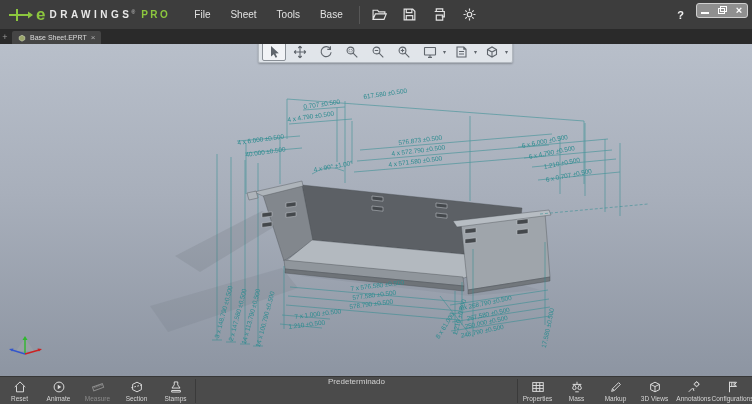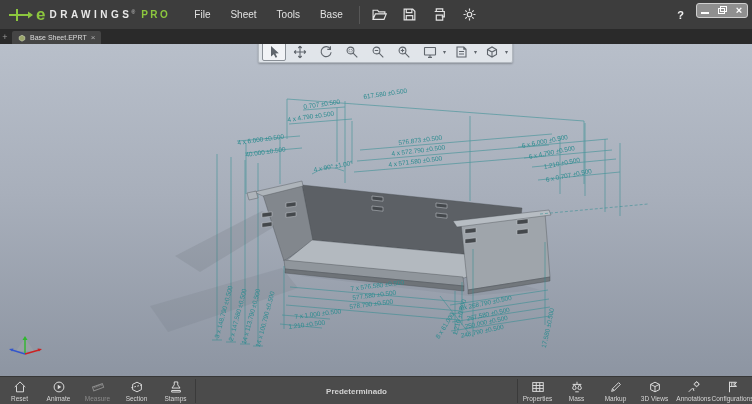--- a/index.html
+++ b/index.html
@@ -61,21 +61,21 @@
 
   
   .statusbar{position:absolute;left:0;top:376px;width:752px;height:28px;background:var(--bottombar-bg,#4b4b4b);
              border-top:1px solid #373737;display:flex;align-items:stretch;z-index:30;}
   .sb-group{display:flex;align-items:stretch;}
   .sb-tool{width:39px;display:flex;flex-direction:column;align-items:center;justify-content:center;gap:1px;color:#dedede;}
   .sb-tool svg{width:14px;height:14px;stroke:currentColor;fill:none;stroke-width:1.1;}
   .sb-label{font-size:6.5px;color:#d5d5d5;}
   .sb-tool.disabled{opacity:.45;}
   .sb-sep{width:1px;background:#3a3a3a;margin:2px 0;}
-  .sb-center{flex:1;display:flex;align-items:center;justify-content:center;font-weight:bold;}
+  .sb-center{flex:1;display:flex;align-items:flex-start;justify-content:center;}
   .config-name{color:#d2d2d2;font-size:8px;}
 </style>
 </head>
 <body>
 
 <div id="app">
 
   <div class="titlebar">
     <div class="logo">
       <svg width="26" height="16" viewBox="0 0 26 16">

